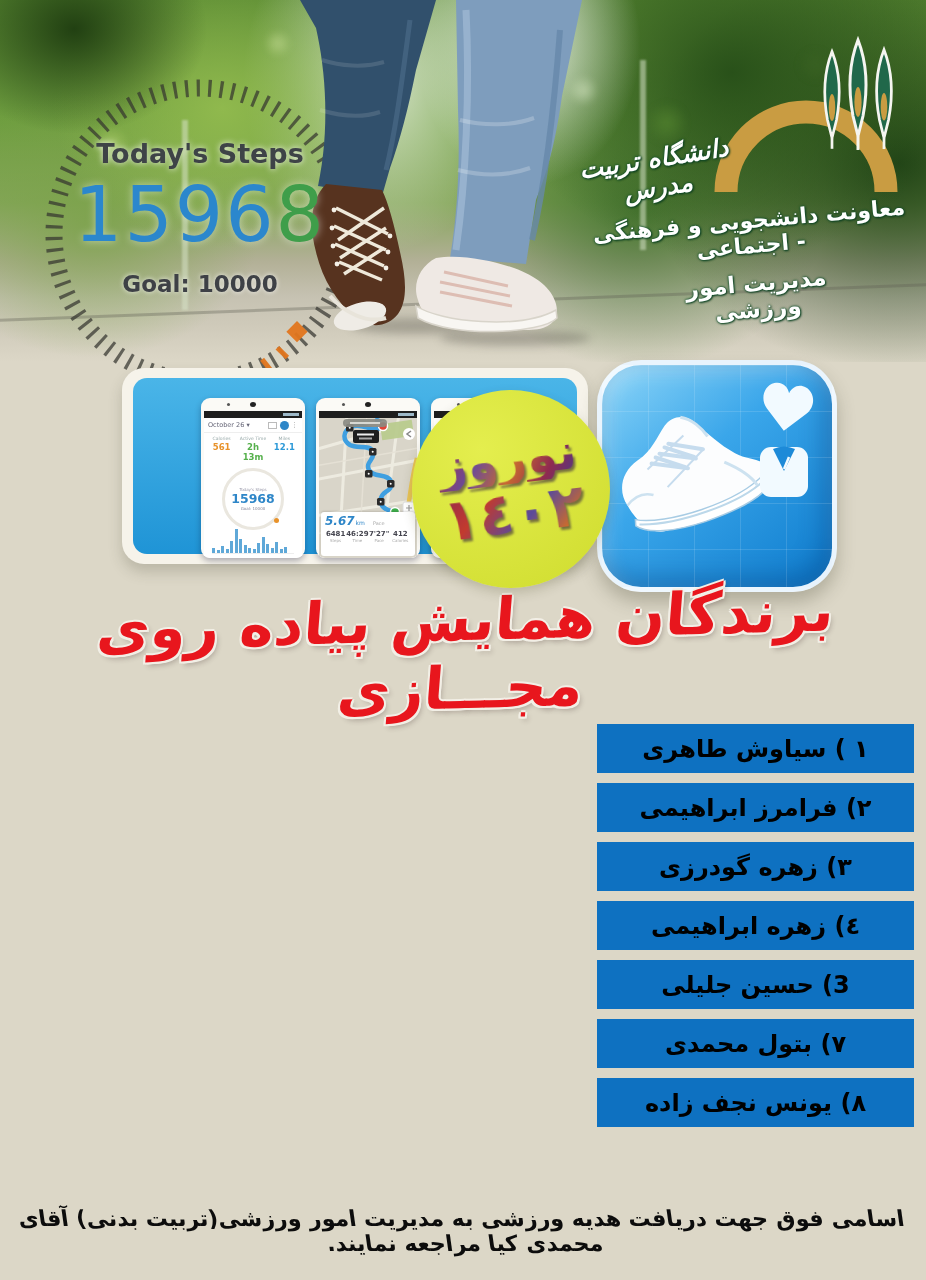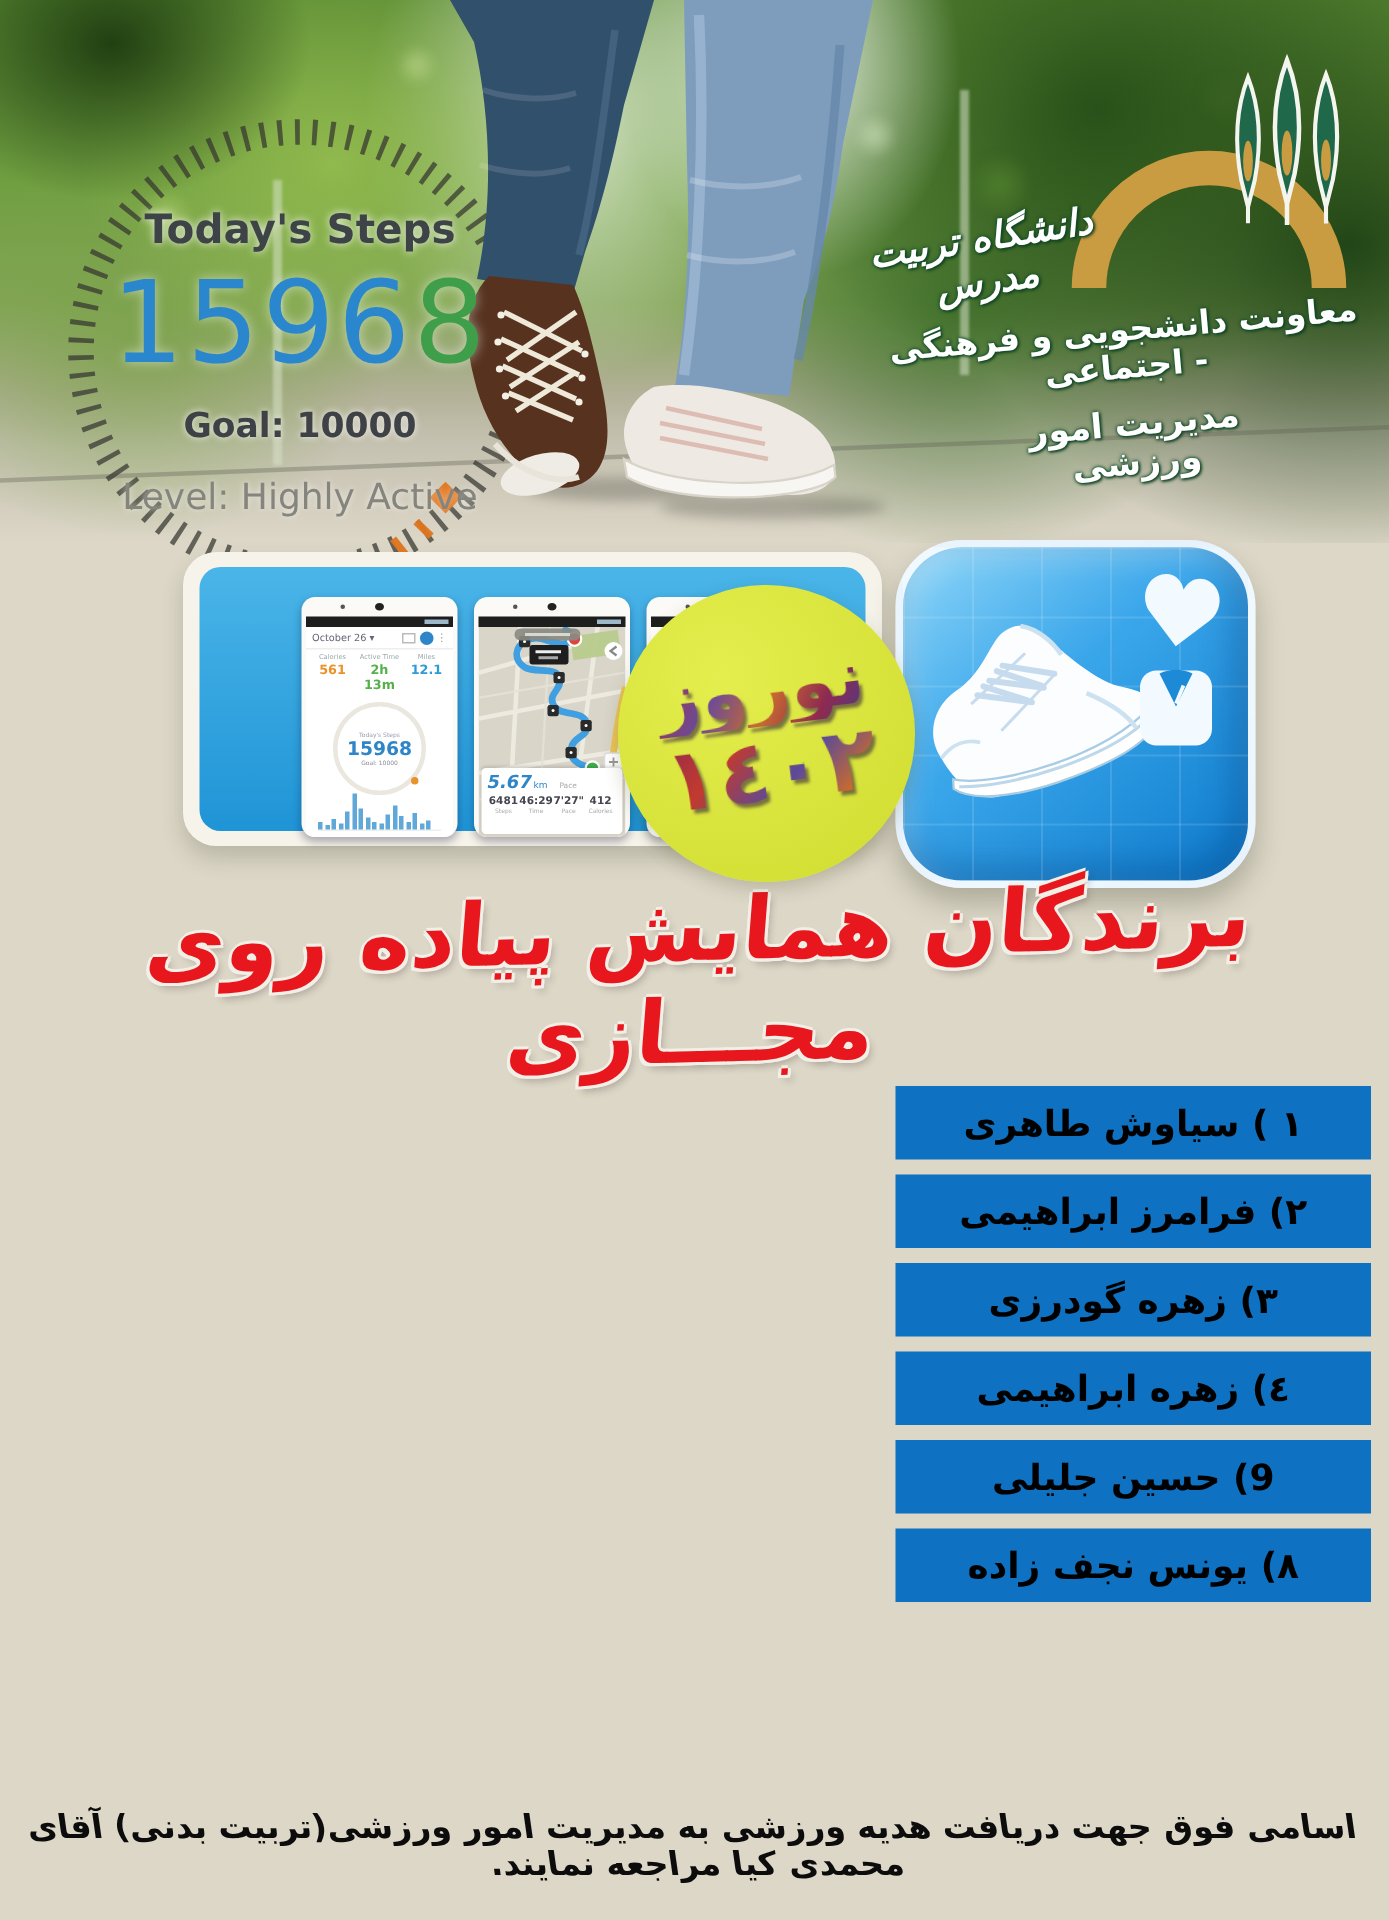--- a/index.html
+++ b/index.html
@@ -204,21 +204,20 @@
       <g stroke="#dcb9ae" stroke-width="3" opacity="0.9">
         <path d="M184,272 L248,286 M180,282 L250,296 M180,292 L252,306"></path>
       </g>
       <path d="M156,306 C180,322 260,330 296,310 L297,318 C282,334 192,338 158,318 Z" fill="#f8f6f2" stroke="#d8d4ca" stroke-width="1.5"></path>
     </svg>
 
     <div class="steps-overlay">
       <div class="steps-label">Today's Steps</div>
       <div class="steps-value"><span>1596</span><span class="last">8</span></div>
       <div class="steps-goal">Goal: 10000</div>
-      <div class="steps-level">Level: Highly Active</div>
     </div>
 
     <div class="logo">
       <svg class="logo-mark" width="190" height="165" viewBox="0 0 190 165">
         <path d="M16,158 A80,80 0 0 1 176,158" fill="none" stroke="#c99c42" stroke-width="23"></path>
         <g>
           <g transform="translate(122,14) scale(0.9)">
             <path d="M0,4 C7,22 11,48 5,80 L0,100 L-5,80 C-11,48 -7,22 0,4 Z" fill="#20684a" stroke="#f5f5f0" stroke-width="3"></path>
             <ellipse cx="0" cy="66" rx="3.6" ry="15" fill="#c99c42"></ellipse>
             <path d="M0,100 L0,112" stroke="#f5f5f0" stroke-width="3"></path>
@@ -438,19 +437,20 @@
     </div>
   </div>
 
   <div class="title">برندگان همایش پیاده روی مجـــازی</div>
 
   <div class="col col-right">
     <div class="row">۱ ) سیاوش طاهری</div>
     <div class="row">۲) فرامرز ابراهیمی</div>
     <div class="row">۳) زهره گودرزی</div>
     <div class="row">٤) زهره ابراهیمی</div>
-    <div class="row">9) حسین جلیلی</div>
+    <div class="row">3) حسین جلیلی</div>
+    <div class="row">۷) بتول محمدی</div>
     <div class="row">۸) یونس نجف زاده</div>
   </div>
 
   <div class="footer">اسامی فوق جهت دریافت هدیه ورزشی  به مدیریت امور ورزشی(تربیت بدنی)  آقای محمدی کیا  مراجعه نمایند.</div>
 
 </div>
 
 </body></html>

